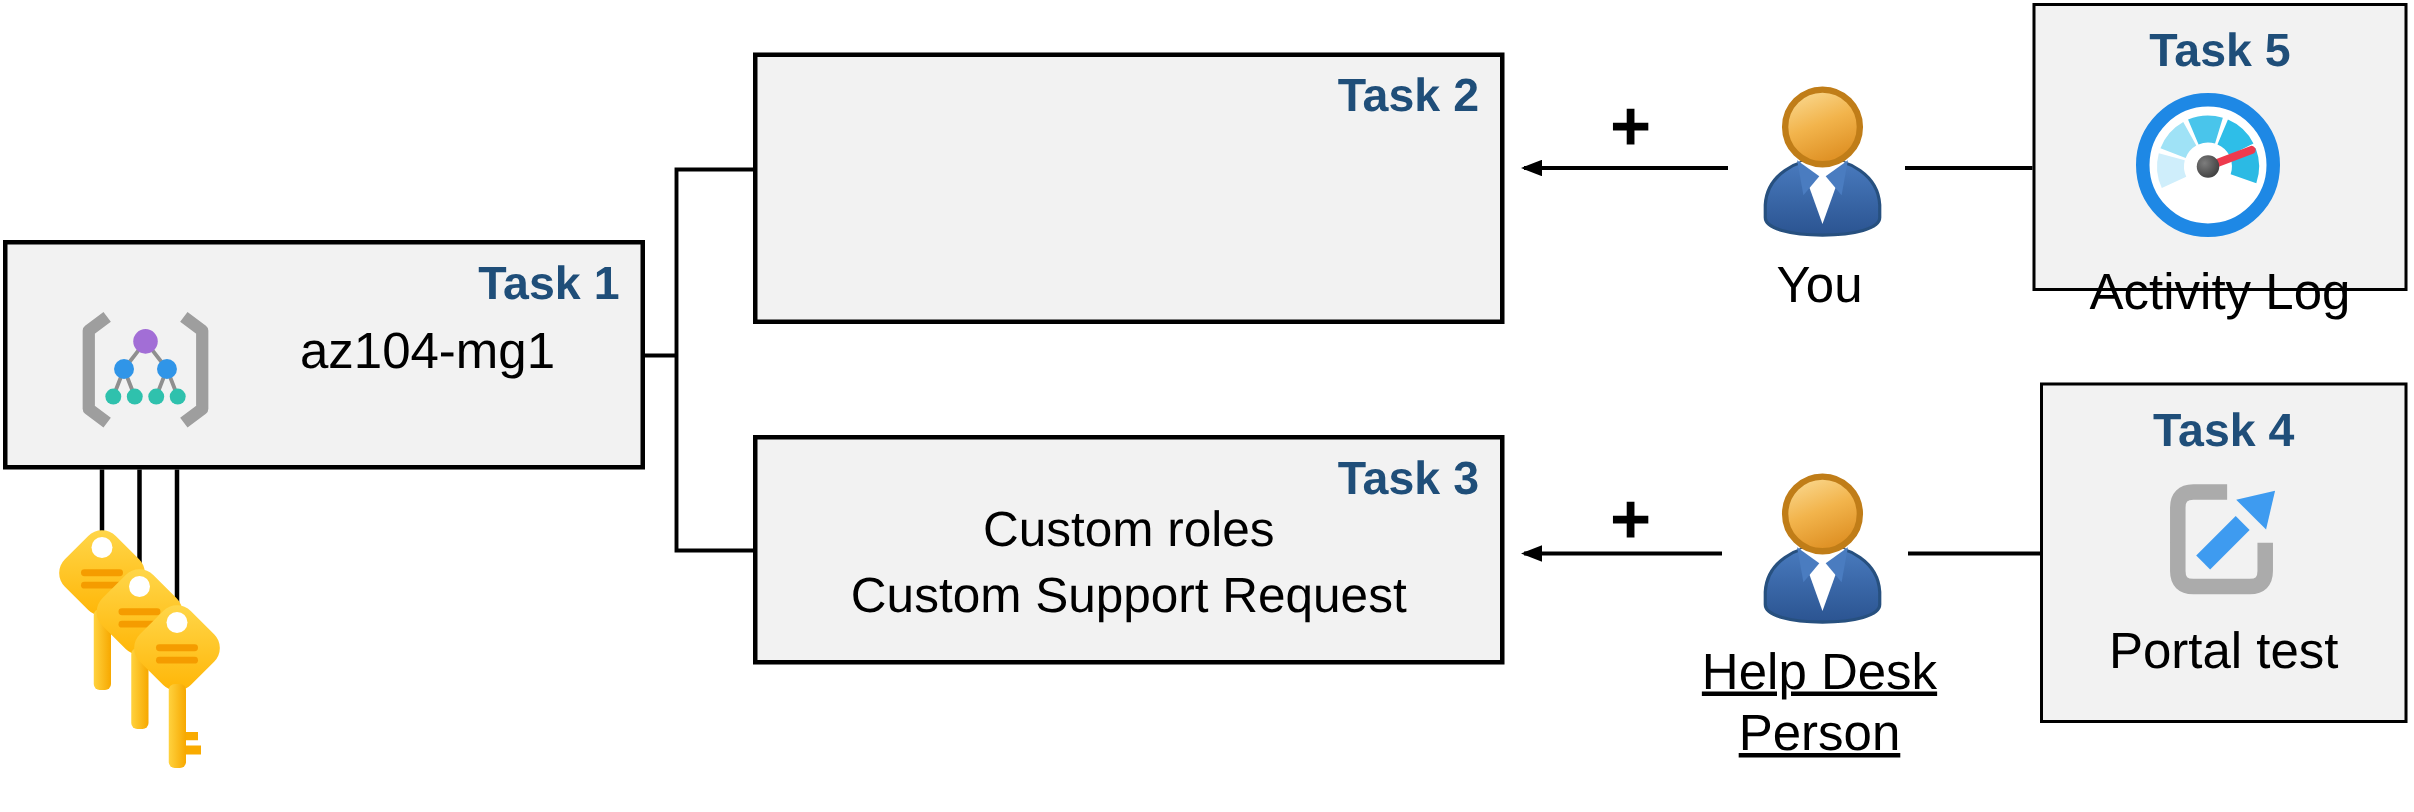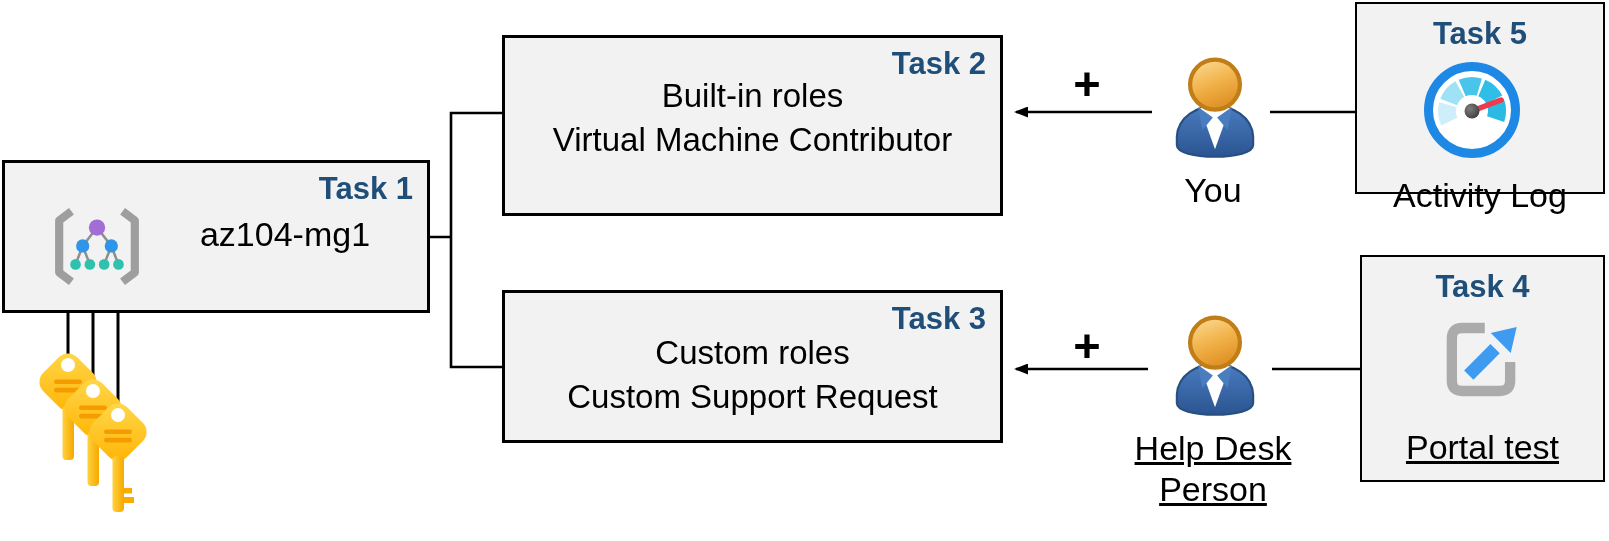--- a/index.html
+++ b/index.html
@@ -109,24 +109,20 @@
       <circle cx="24" cy="56" r="5.2" fill="#2fc1ad"></circle>
       <circle cx="38" cy="56" r="5.2" fill="#2fc1ad"></circle>
       <circle cx="52" cy="56" r="5.2" fill="#2fc1ad"></circle>
       <circle cx="66" cy="56" r="5.2" fill="#2fc1ad"></circle>
     </svg>
     <div class="mg-name">az104-mg1</div>
   </div>
 
   <div class="box" style="left:502px;top:35px;width:501px;height:181px;">
     <div class="task-label">Task 2</div>
-    <div class="box-lines">
-      <div>Built-in roles</div>
-      <div>Virtual Machine Contributor</div>
-    </div>
   </div>
 
   <div class="box t3" style="left:502px;top:290px;width:501px;height:153px;">
     <div class="task-label">Task 3</div>
     <div class="box-lines">
       <div>Custom roles</div>
       <div>Custom Support Request</div>
     </div>
   </div>
 
@@ -169,16 +165,16 @@
     <div class="caption" style="top:172px;">Activity Log</div>
   </div>
 
   <div class="box thin" style="left:1360px;top:255px;width:245px;height:227px;">
     <div class="task-label centered">Task 4</div>
     <svg class="abs" style="left:72px;top:56px;" width="94" height="94" viewBox="0 0 100 100">
       <path d="M54 16 L30 16 Q19 16 19 27 L19 72 Q19 83 30 83 L70 83 Q81 83 81 72 L81 52" fill="none" stroke="#ababab" stroke-width="11"></path>
       <path d="M37 66 L65 38" stroke="#3e9bf0" stroke-width="14"></path>
       <polygon points="88,15 81.6,42.6 60.4,21.4" fill="#3e9bf0"></polygon>
     </svg>
-    <div class="caption" style="top:171px;text-decoration:underline;">Portal test</div>
+    <div class="caption" style="top:158px;">Portal test</div>
   </div>
 
 </div>
 
 </body></html>

